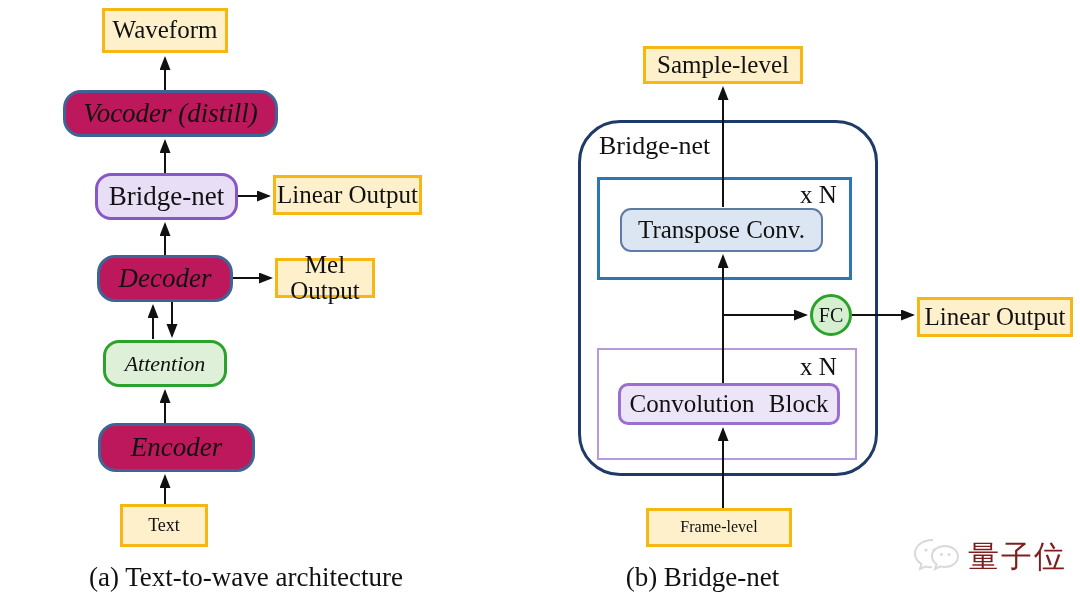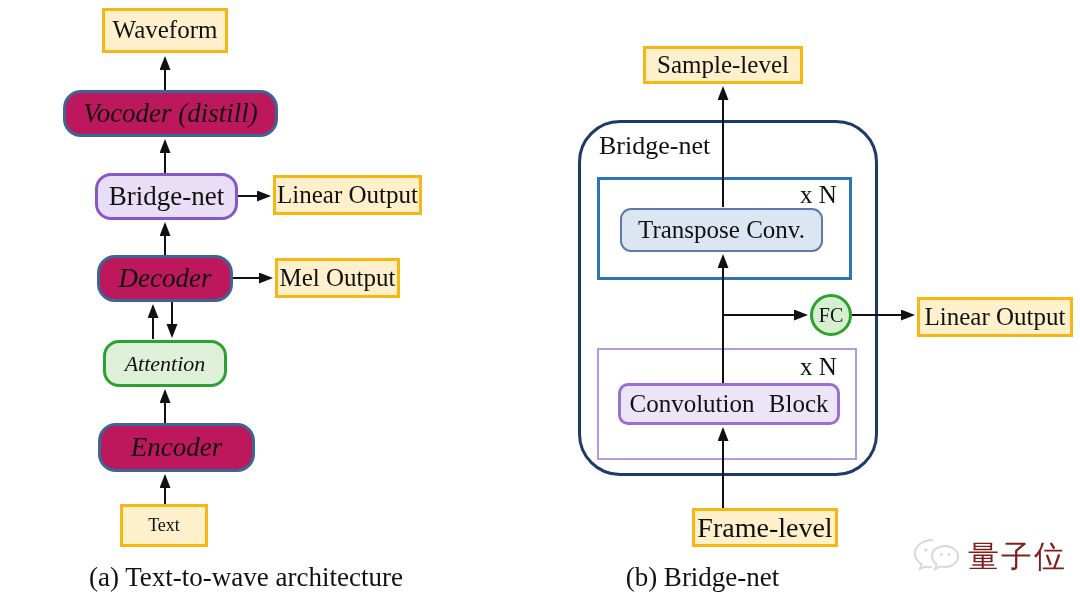--- a/index.html
+++ b/index.html
@@ -71,21 +71,21 @@
   <div class="node yellow" style="left:102px;top:8px;width:126px;height:45px;font-size:25px;">Waveform</div>
 
   <div class="node blue" style="left:63px;top:90px;width:215px;height:47px;font-size:27px;">Vocoder (distill)</div>
 
   <div class="node purple" style="left:95px;top:173px;width:143px;height:47px;font-size:27px;">Bridge-net</div>
 
   <div class="node yellow" style="left:273px;top:175px;width:149px;height:40px;font-size:25px;">Linear Output</div>
 
   <div class="node blue" style="left:97px;top:255px;width:136px;height:47px;font-size:27px;">Decoder</div>
 
-  <div class="node yellow" style="left:275px;top:258px;width:125px;height:40px;font-size:25px;">Mel Output</div>
+  <div class="node yellow" style="left:275px;top:258px;width:100px;height:40px;font-size:25px;">Mel Output</div>
 
   <div class="node green" style="left:103px;top:340px;width:124px;height:47px;font-size:22px;">Attention</div>
 
   <div class="node blue" style="left:98px;top:423px;width:157px;height:49px;font-size:27px;">Encoder</div>
 
   <div class="node yellow" style="left:120px;top:504px;width:88px;height:43px;font-size:18px;">Text</div>
 
   <div class="caption" style="left:66px;top:562px;width:360px;">(a) Text-to-wave architecture</div>
 
   <div class="node yellow" style="left:643px;top:46px;width:160px;height:38px;font-size:25px;">Sample-level</div>
@@ -97,21 +97,21 @@
   <div class="node" style="left:620px;top:208px;width:203px;height:44px;font-size:25px;background:#dce6f2;border:2.5px solid #5f7aa4;border-radius:11px;">Transpose Conv.</div>
 
   <div class="fc-circle" style="left:810px;top:294px;">FC</div>
 
   <div class="node yellow" style="left:917px;top:297px;width:156px;height:40px;font-size:25px;">Linear Output</div>
 
   <div class="label" style="left:800px;top:353px;font-size:25px;">x N</div>
 
   <div class="node convblock" style="left:618px;top:383px;width:222px;height:42px;font-size:25px;background:#ece4f7;border:3px solid #9b6fd0;border-radius:10px;">Convolution Block</div>
 
-  <div class="node yellow" style="left:692px;top:508px;width:146px;height:39px;font-size:28px;">Frame-level</div>
+  <div class="node yellow" style="left:646px;top:508px;width:146px;height:39px;font-size:16px;">Frame-level</div>
 
   <div class="caption" style="left:595px;top:562px;width:215px;">(b) Bridge-net</div>
 
   <div class="watermark" style="left:912px;top:536px;">
     <svg width="52" height="40" viewBox="0 0 52 40">
       <g fill="none" stroke="#d9d9d9" stroke-width="2">
         <path d="M21 3 C10 3 3 9 3 16.5 C3 21 5.5 24.5 9.5 27 L8 32 L13.5 29.5 C15.5 30 18 30.3 20 30"></path>
         <path d="M20 19 C20 13 26 9 33 9 C40 9 46 13.5 46 19.5 C46 25.5 40 30 33 30 C31.5 30 30 29.8 28.6 29.4 L23 32 L24.6 27.4 C21.8 25.4 20 22.6 20 19 Z"></path>
       </g>
       <g fill="#d9d9d9">

